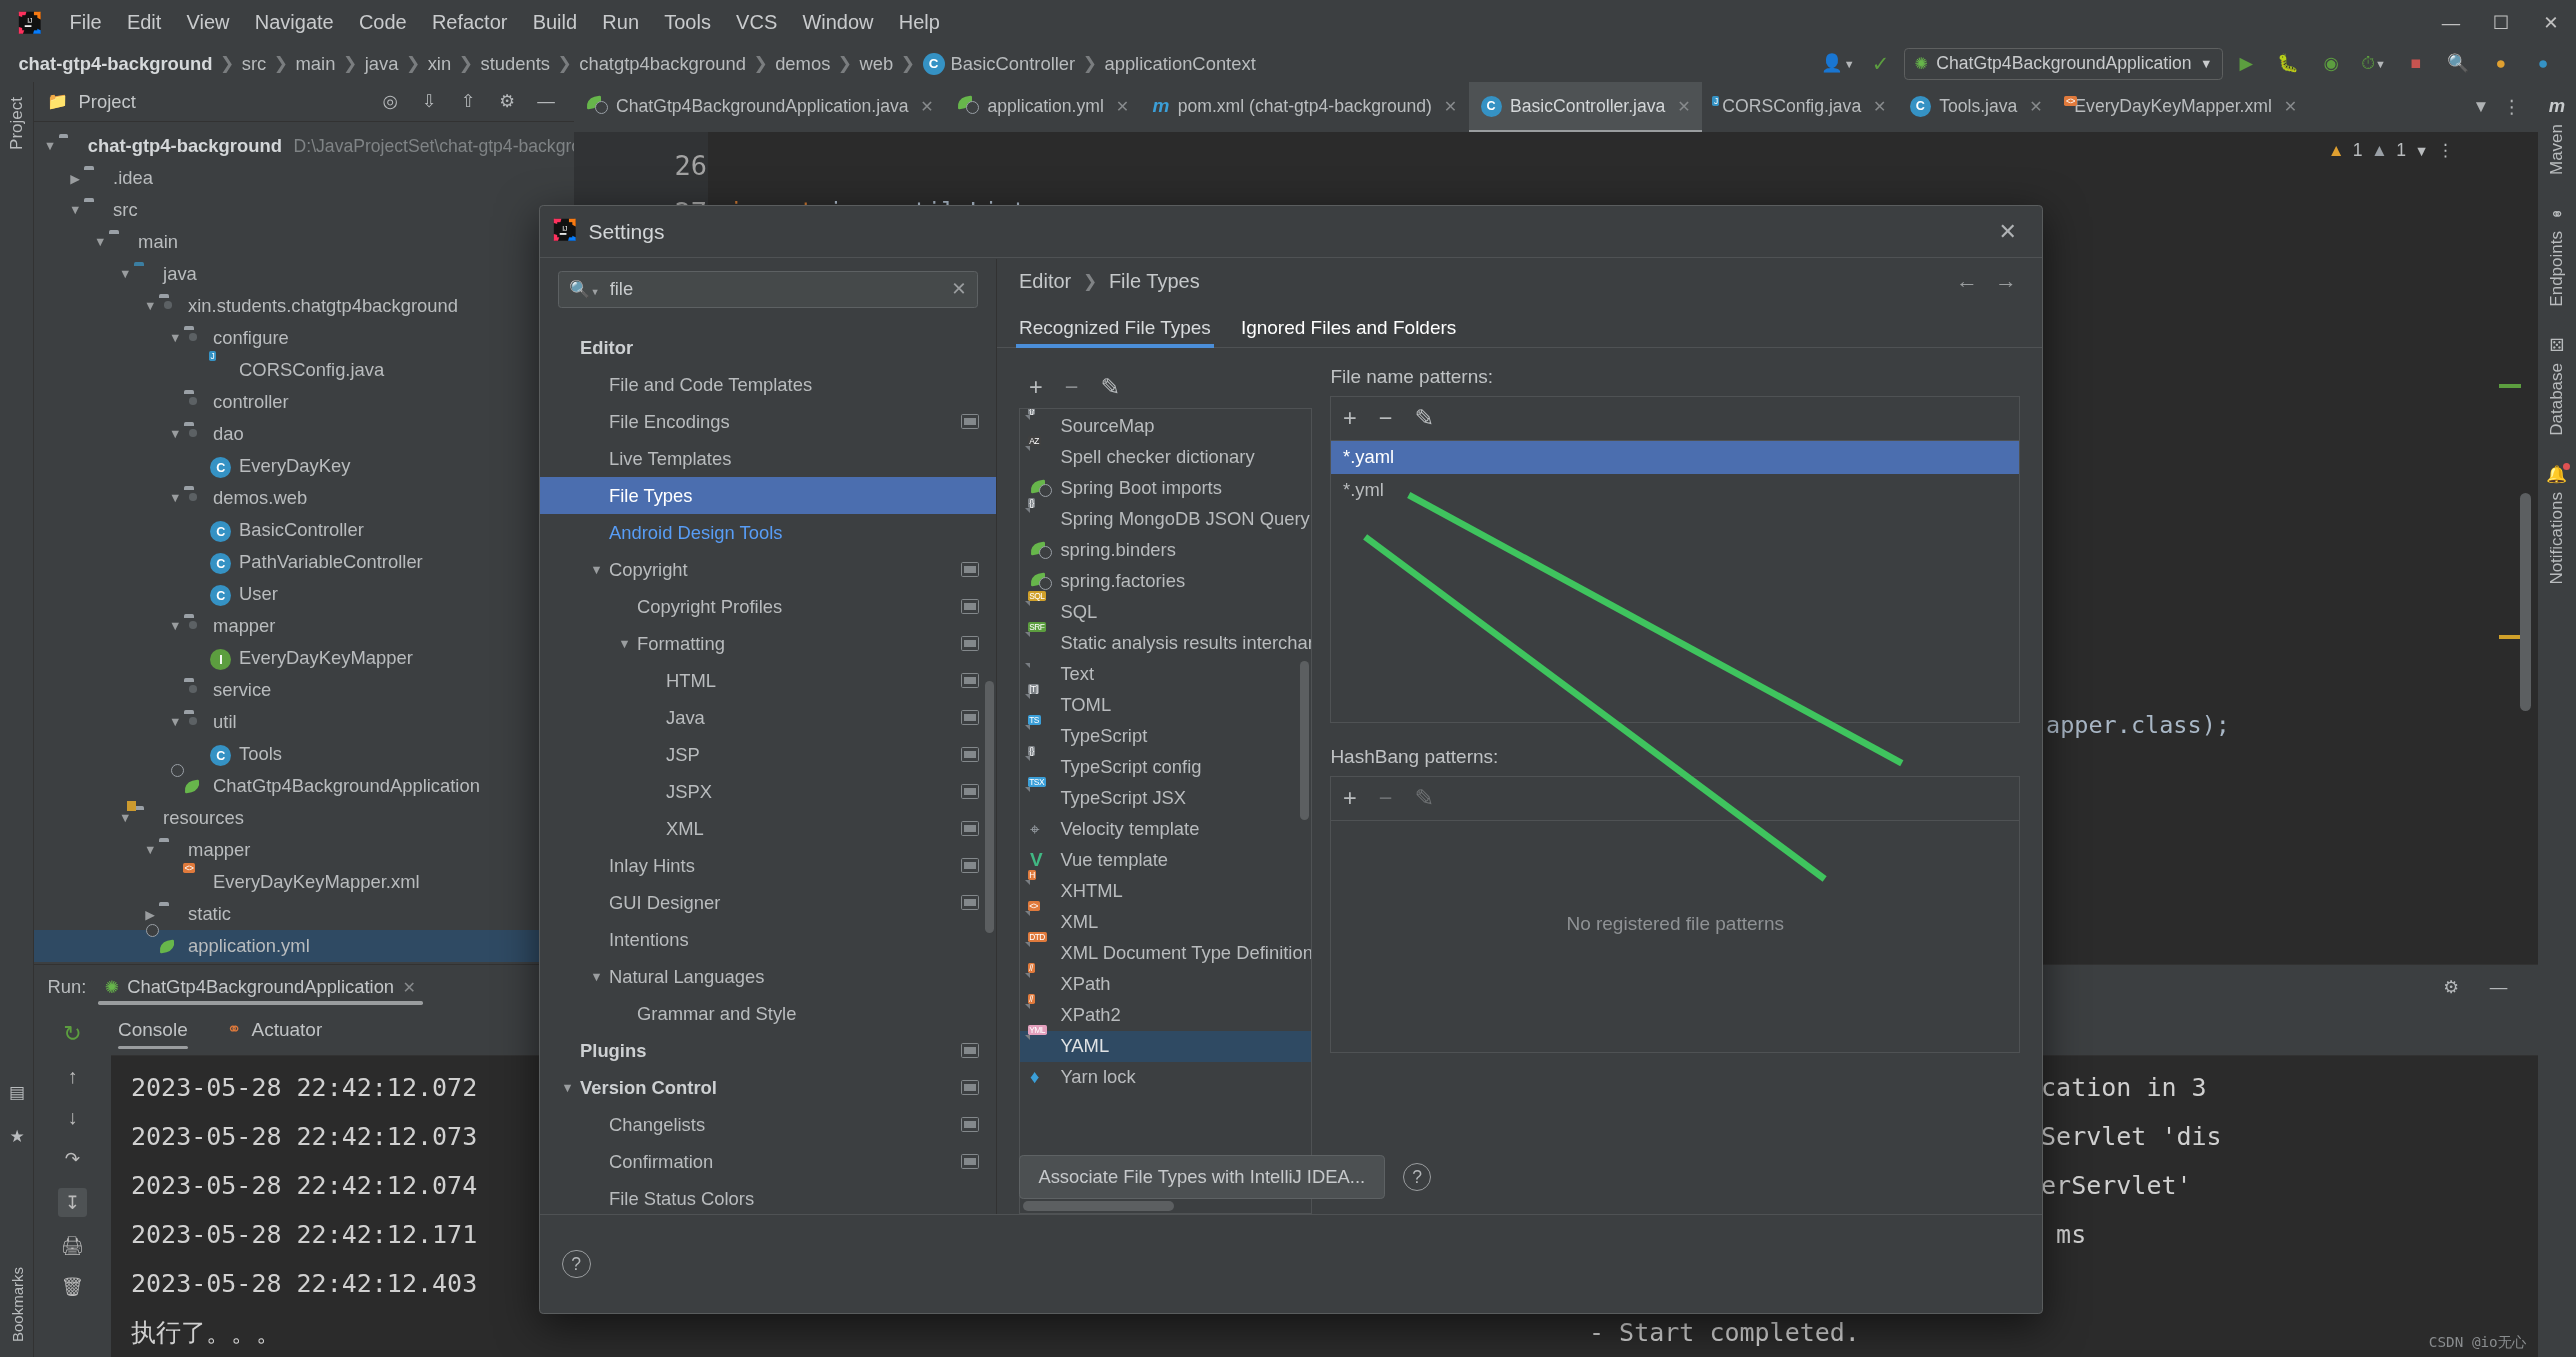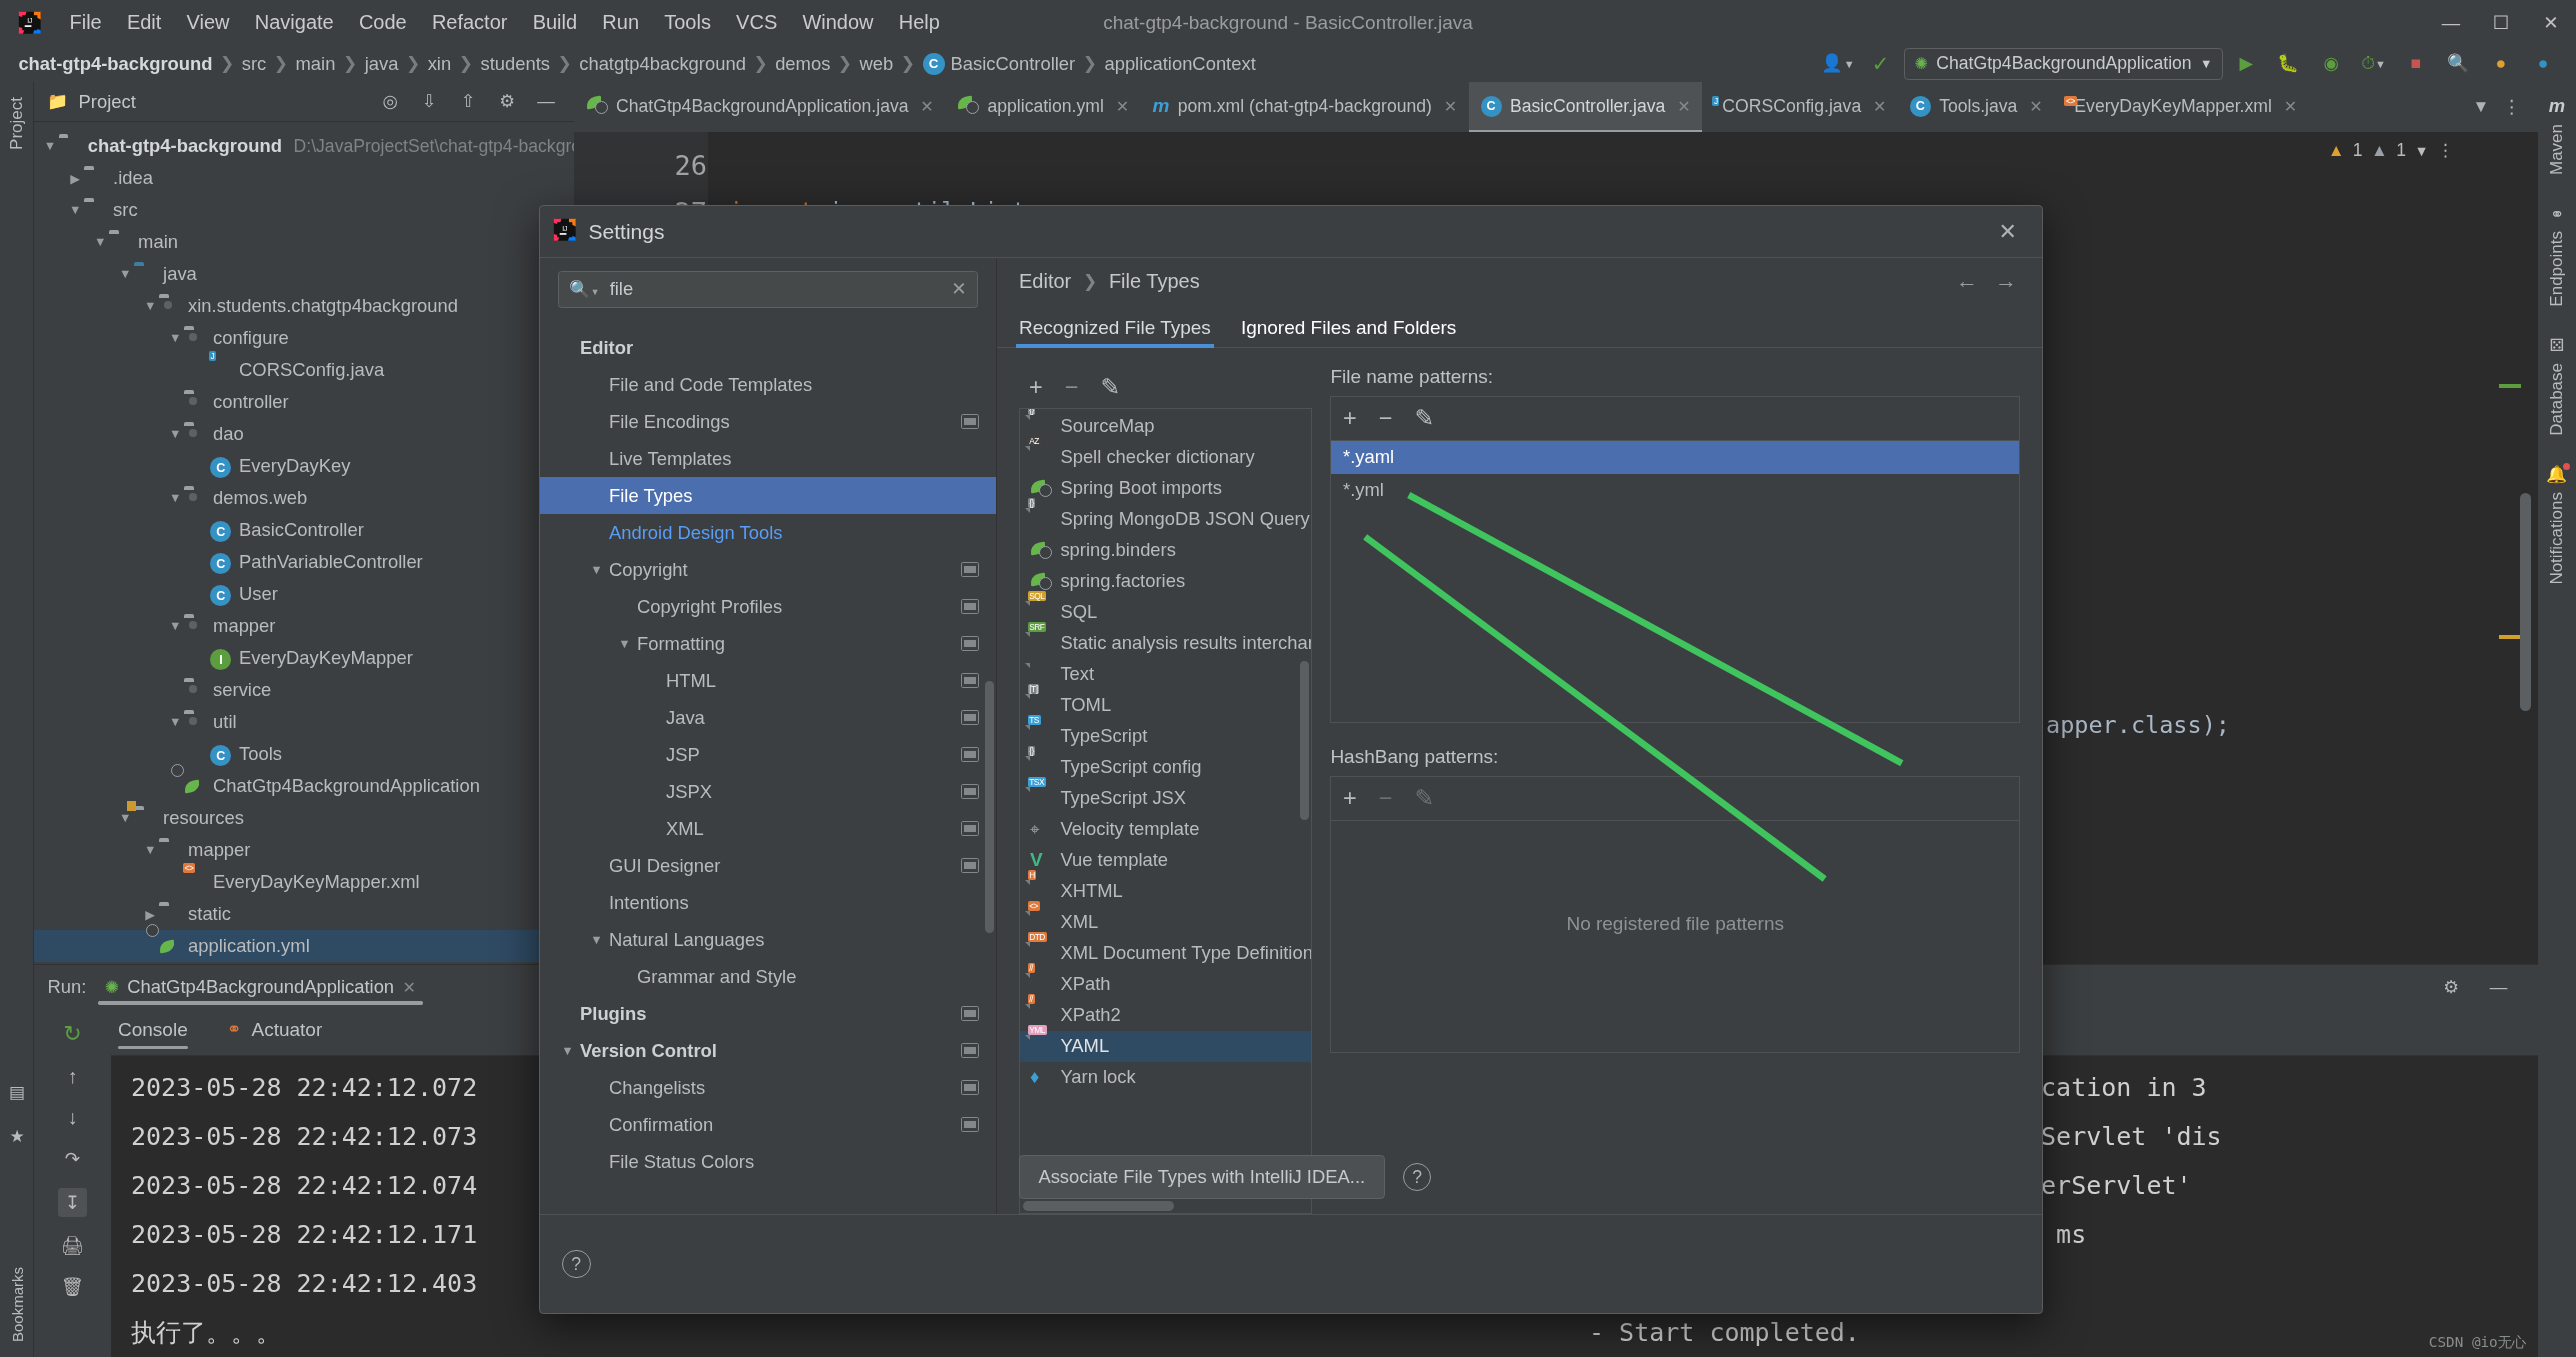--- a/index.html
+++ b/index.html
@@ -172,21 +172,20 @@
   <div class="menu-item">View</div>
   <div class="menu-item">Navigate</div>
   <div class="menu-item">Code</div>
   <div class="menu-item">Refactor</div>
   <div class="menu-item">Build</div>
   <div class="menu-item">Run</div>
   <div class="menu-item">Tools</div>
   <div class="menu-item">VCS</div>
   <div class="menu-item">Window</div>
   <div class="menu-item">Help</div>
-  <div id="win-title">chat-gtp4-background - BasicController.java</div>
   <div style="margin-left:auto;display:flex;">
     <div class="wbtn">—</div>
     <div class="wbtn">☐</div>
     <div class="wbtn">✕</div>
   </div>
 </div>
 
 <div class="abs" id="breadcrumb">
   <span class="crumb bold">chat-gtp4-background</span>
   <span class="crumb-sep">❯</span>
@@ -649,20 +648,25 @@
               <span>JSPX</span>
               <span class="badge"></span>
             </div>
             <div class="nrow" style="padding-left: 101px;">
               <span class="car"></span>
               <span>XML</span>
               <span class="badge"></span>
             </div>
             <div class="nrow" style="padding-left: 44px;">
               <span class="car"></span>
+              <span>Inlay Hints</span>
+              <span class="badge"></span>
+            </div>
+            <div class="nrow" style="padding-left: 44px;">
+              <span class="car"></span>
               <span>GUI Designer</span>
               <span class="badge"></span>
             </div>
             <div class="nrow" style="padding-left: 44px;">
               <span class="car"></span>
               <span>Intentions</span>
             </div>
             <div class="nrow" style="padding-left: 44px;">
               <span class="car">▼</span>
               <span>Natural Languages</span>

